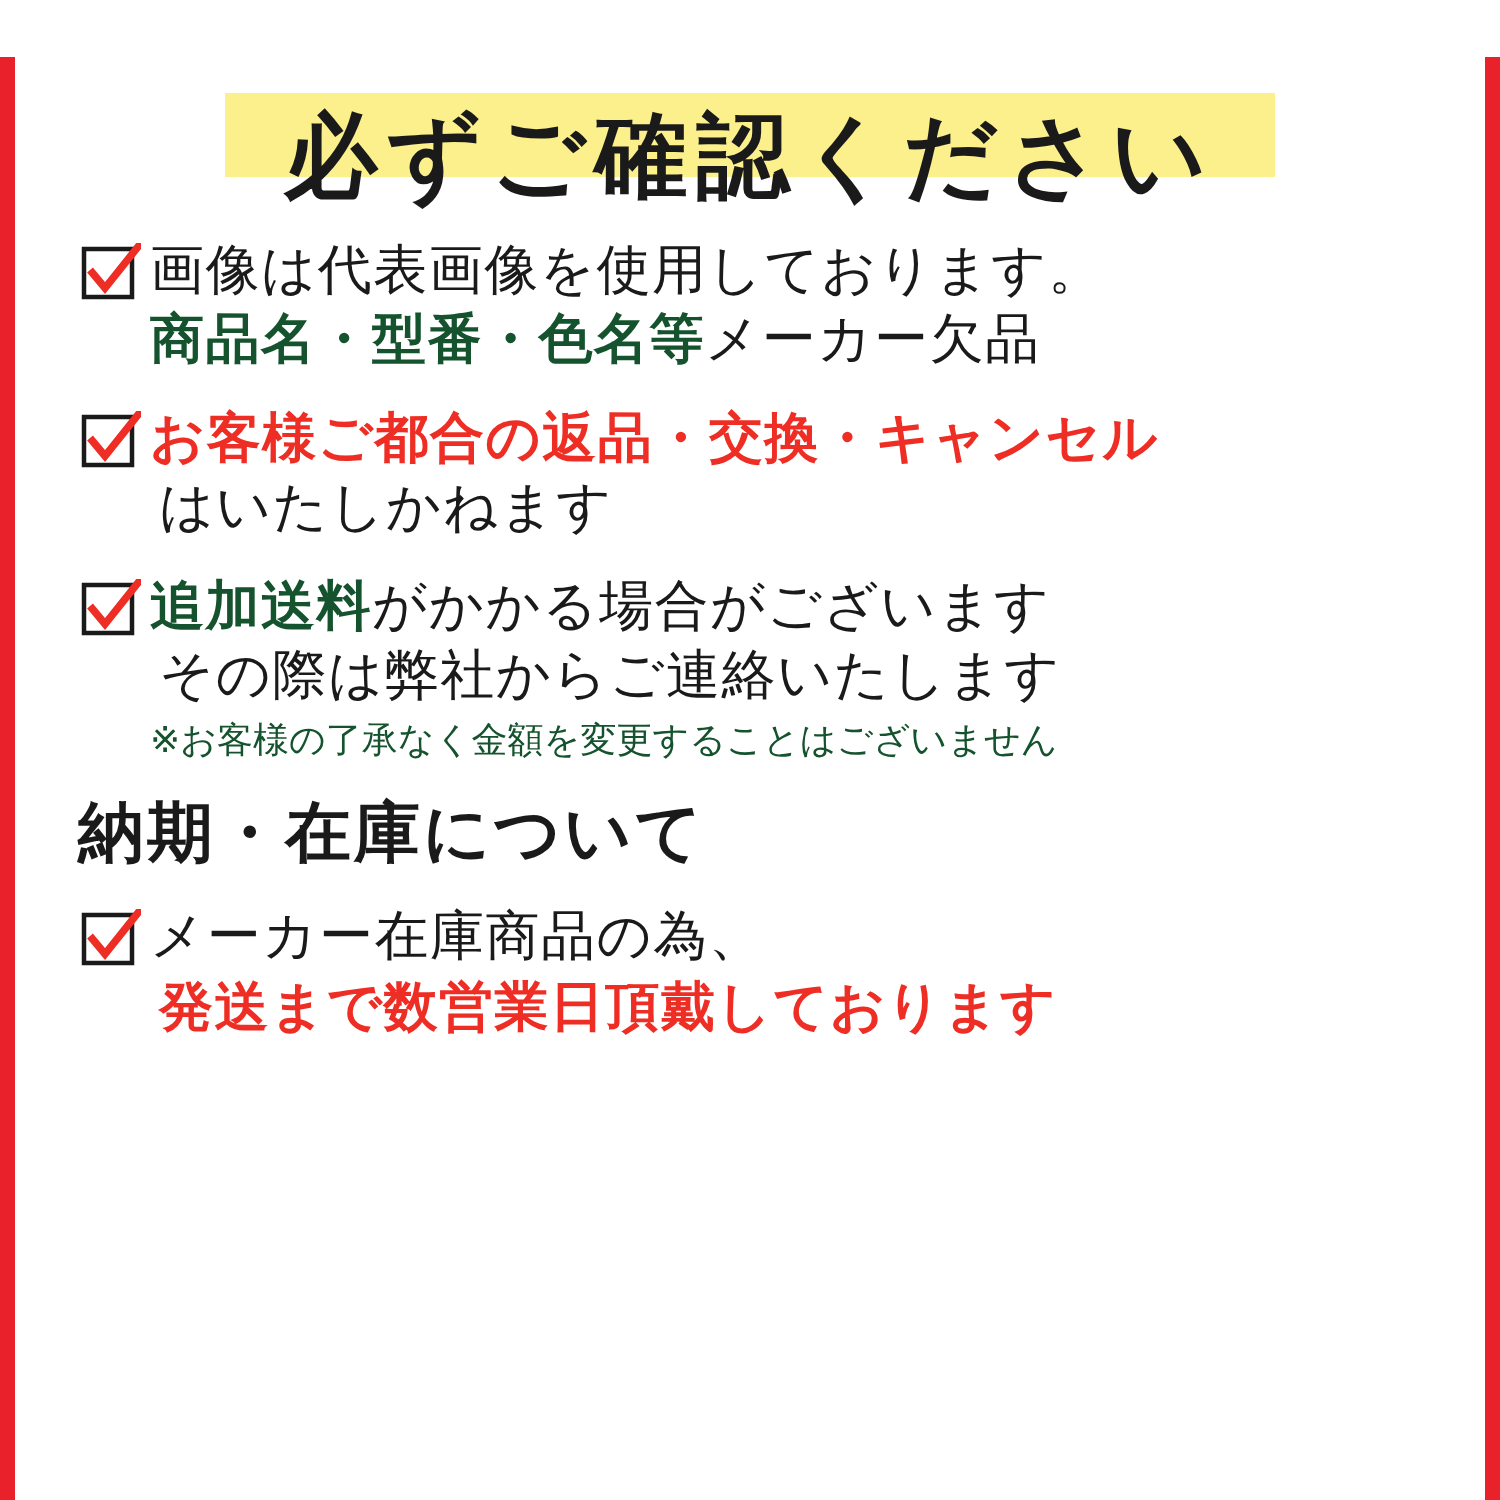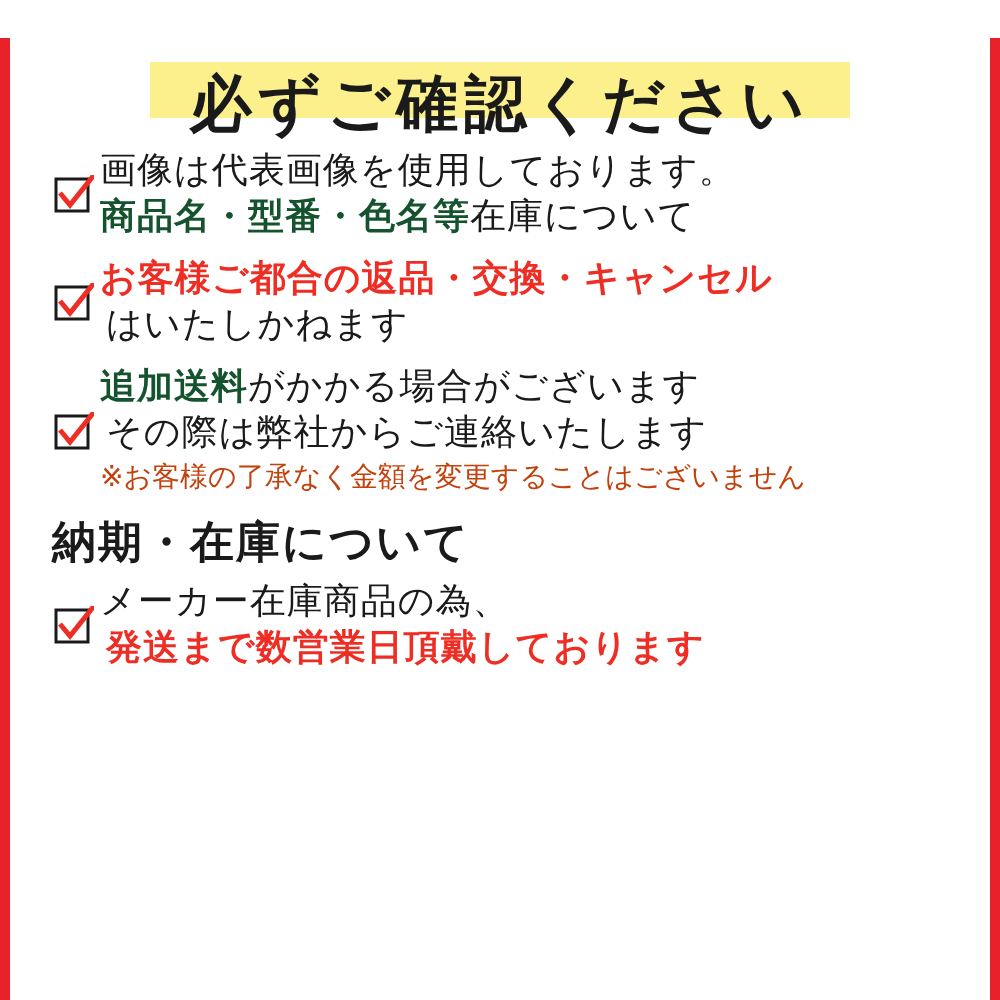--- a/index.html
+++ b/index.html
@@ -69,22 +69,22 @@
     margin: 18px 0 6px 42px;
     line-height: 1.2;
   }
   .section-heading.second {
     margin-top: 20px;
   }
 
   
   .item {
     display: flex;
-    align-items: center;
-    margin: 9px 0 16px 44px;
+    align-items: flex-start;
+    margin: 20px 0 16px 44px;
   }
   .check {
     flex: 0 0 auto;
     width: 40px;
     height: 40px;
     margin-top: 4px;
     margin-right: 6px;
     position: relative;
   }
   .check svg { display: block; }
@@ -104,22 +104,22 @@
     font-weight: bold;
   }
   .line.indent {
     padding-left: 6px;
   }
   .line .red {
     color: #14532d;
     font-weight: bold;
   }
   .note {
-    font-size: 28px;
-    color: #c2410c;
+    font-size: 24px;
+    color: #14532d;
     letter-spacing: 0px;
     line-height: 1.3;
     margin-top: 4px;
     white-space: nowrap;
   }
 </style>
 </head>
 <body>
 
 <div class="page">
@@ -133,21 +133,21 @@
 
     <div class="item">
       <span class="check">
         <svg width="40" height="40" viewBox="0 0 40 40">
           <rect x="2" y="4" width="32" height="32" fill="none" stroke="#1a1a1a" stroke-width="3"></rect>
           <path d="M6 18 L16 30 L40 0" fill="none" stroke="#ee2e24" stroke-width="5"></path>
         </svg>
       </span>
       <div class="lines">
         <div class="line">画像は代表画像を使用しております。</div>
-        <div class="line"><span class="red">商品名・型番・色名等</span><span>在庫について</span></div>
+        <div class="line"><span class="red">商品名・型番・色名等</span><span>メーカー欠品</span></div>
       </div>
     </div>
 
     <div class="item">
       <span class="check">
         <svg width="40" height="40" viewBox="0 0 40 40">
           <rect x="2" y="4" width="32" height="32" fill="none" stroke="#1a1a1a" stroke-width="3"></rect>
           <path d="M6 18 L16 30 L40 0" fill="none" stroke="#ee2e24" stroke-width="5"></path>
         </svg>
       </span>

